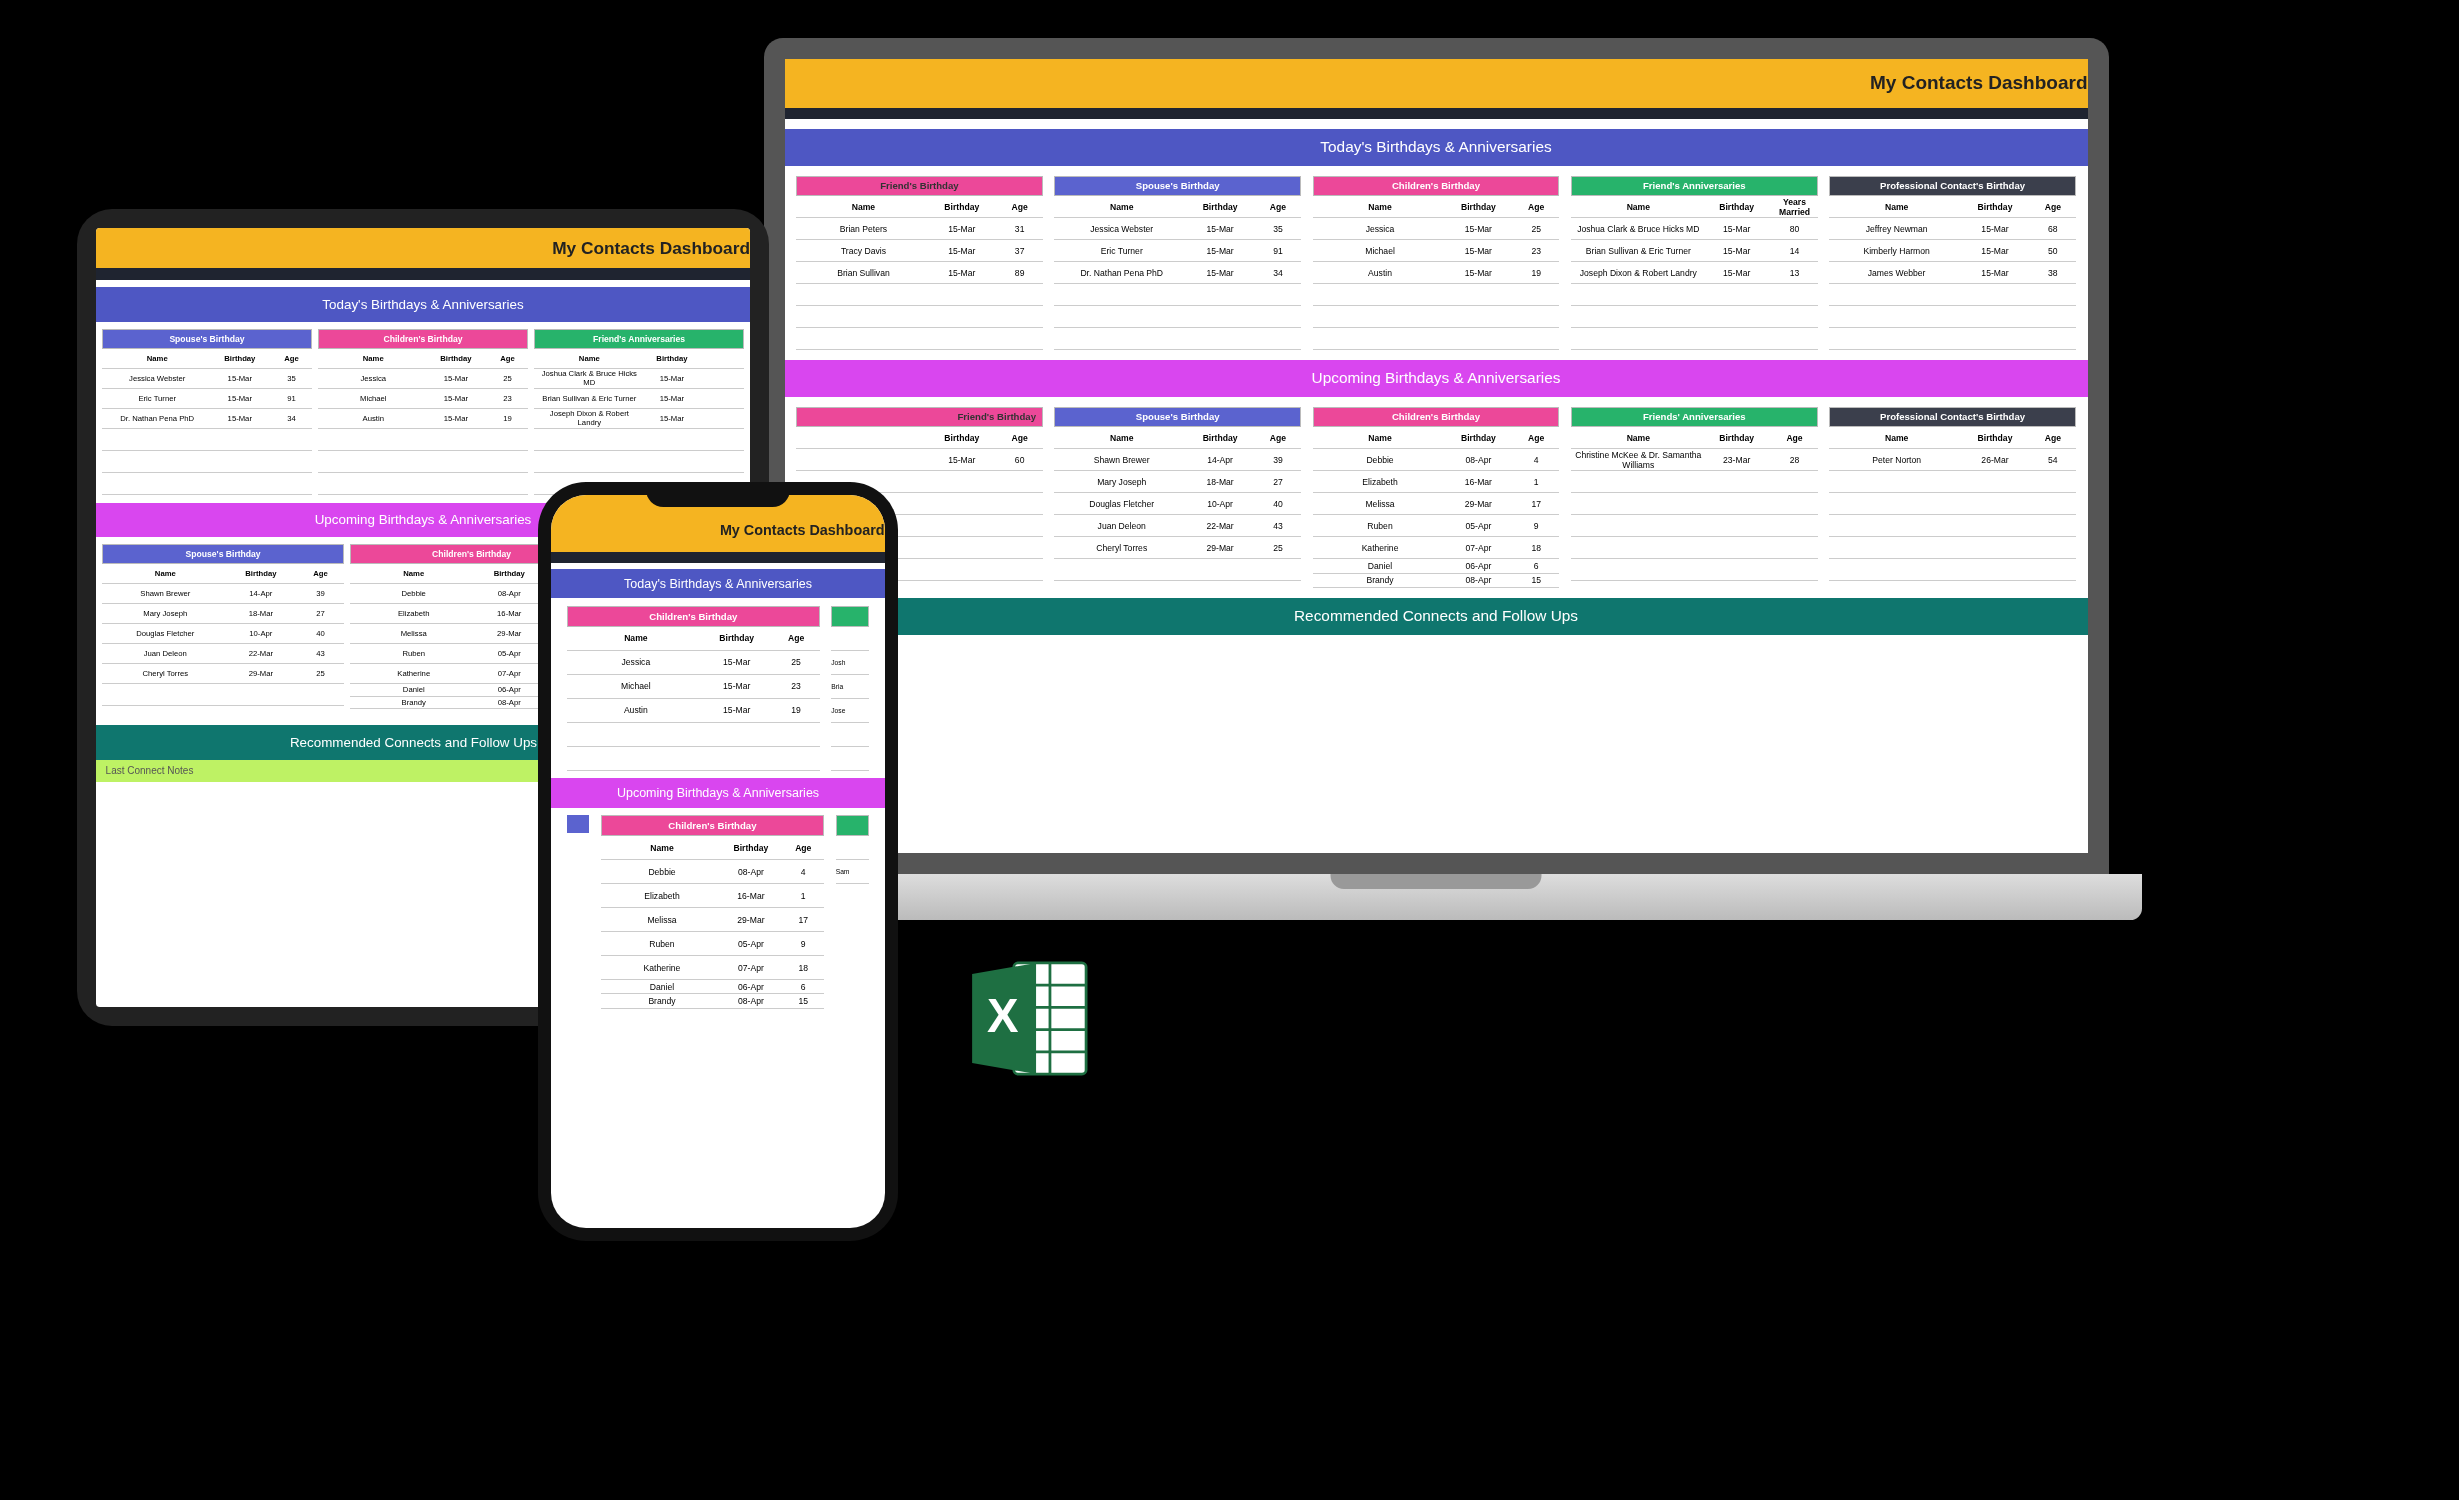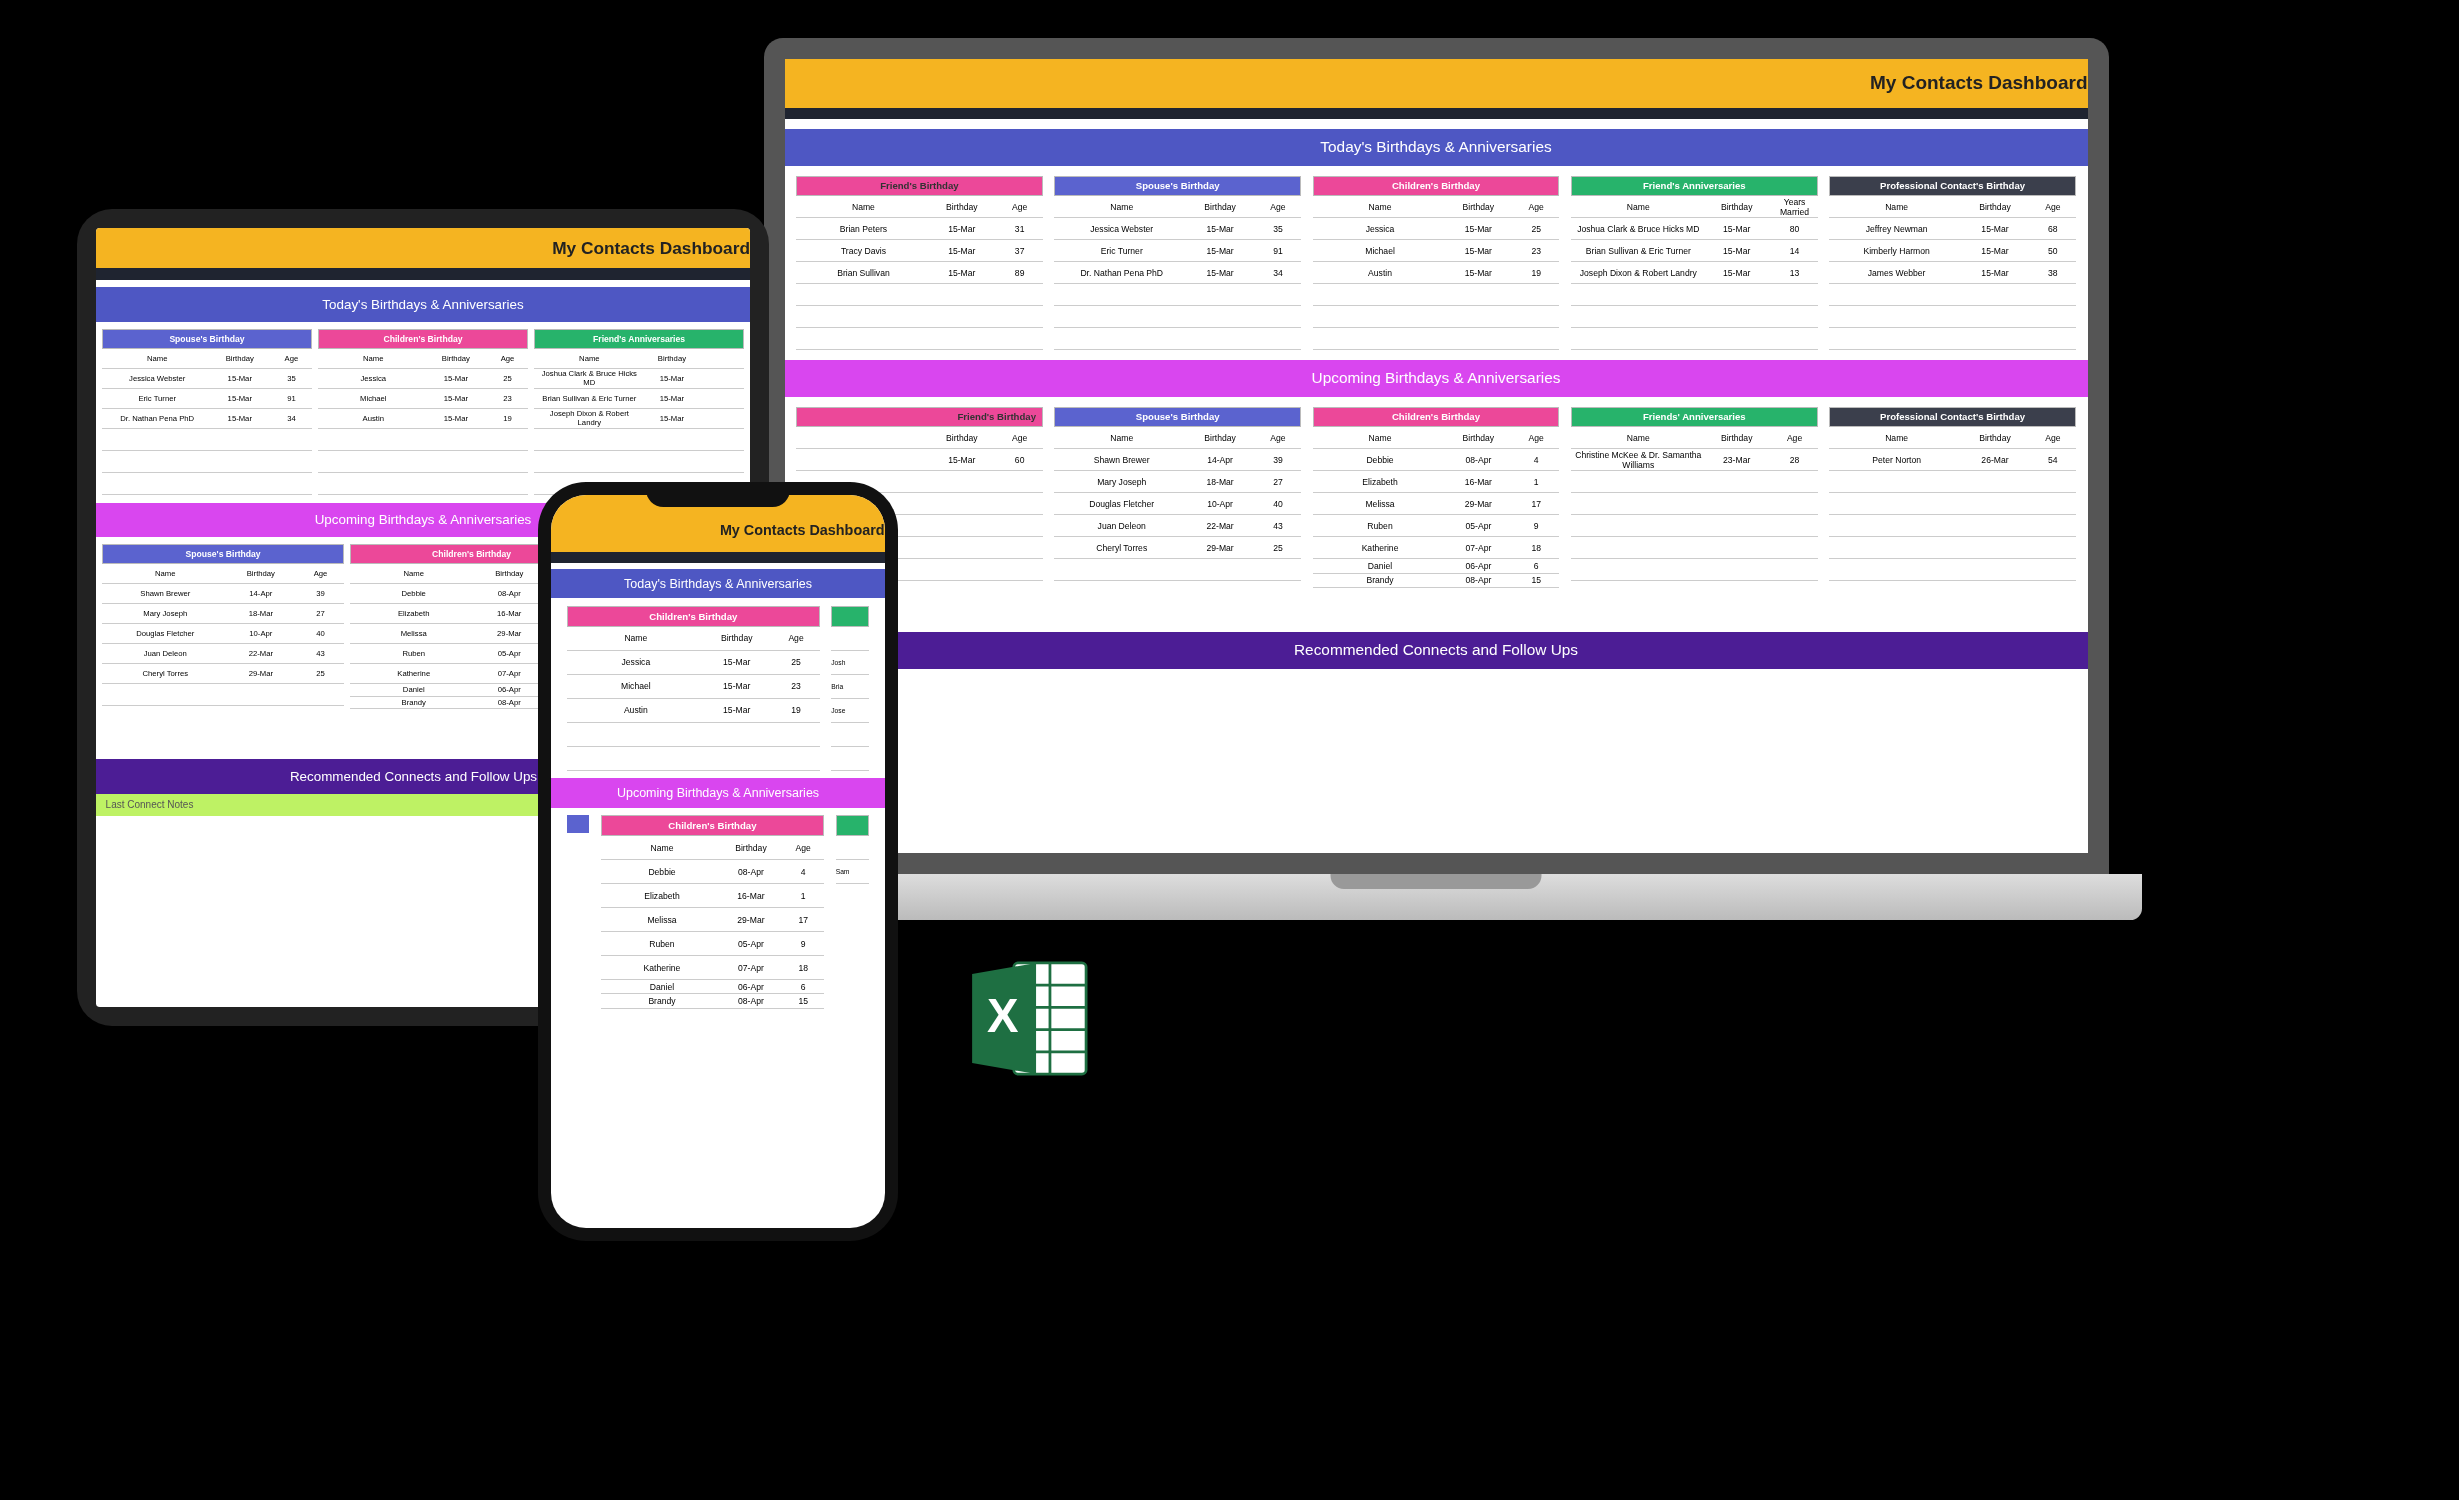--- a/index.html
+++ b/index.html
@@ -134,21 +134,21 @@
 }
 .dash-section {
   color: #fff;
   font-weight: 500;
   text-align: center;
   padding: 9.6px 0;
   font-size: 15.4px;
 }
 .sec-blue { background: #4e57c3; }
 .sec-dark { background: #d946ef; }
-.sec-red  { background: #4c1d95; margin-top: 34px; }
+.sec-red  { background: #0f766e; }
 
 .cols {
   display: flex;
   gap: 11.5px;
   padding: 9.6px 11.5px;
   background: #fff;
 }
 .col {
   flex: 1;
 }
@@ -168,21 +168,21 @@
 .tbl {
   width: 100%;
 }
 .tbl-head, .tbl-row {
   display: flex;
   font-size: 8.6px;
   border-bottom: 1px solid #ccc;
   min-height: 21px;
   align-items: center;
 }
-.tbl-head { font-weight: 400; align-items: center; }
+.tbl-head { font-weight: 700; align-items: center; }
 .tbl-row.blank { height: 21px; }
 .c-name { flex: 2.2; padding-left: 3.8px; text-align: center;}
 .c-date { flex: 1.2; text-align: center; }
 .c-num  { flex: 0.8; text-align: center; }
 
 
 .tablet .dash-title { font-size: 17.3px; padding: 9.6px 0;}
 .tablet .dash-section { font-size: 13.4px;}
 .tablet .col-hdr { font-size: 8.6px;}
 .tablet .tbl-head, .tablet .tbl-row { font-size: 7.7px; min-height: 19px;}

